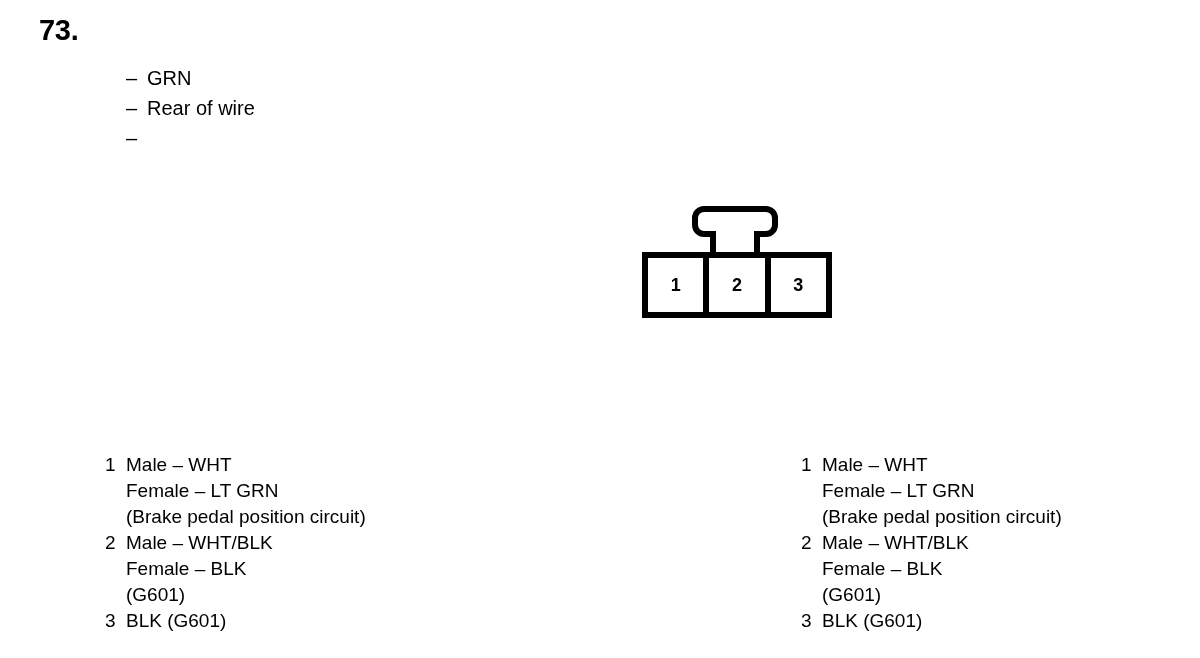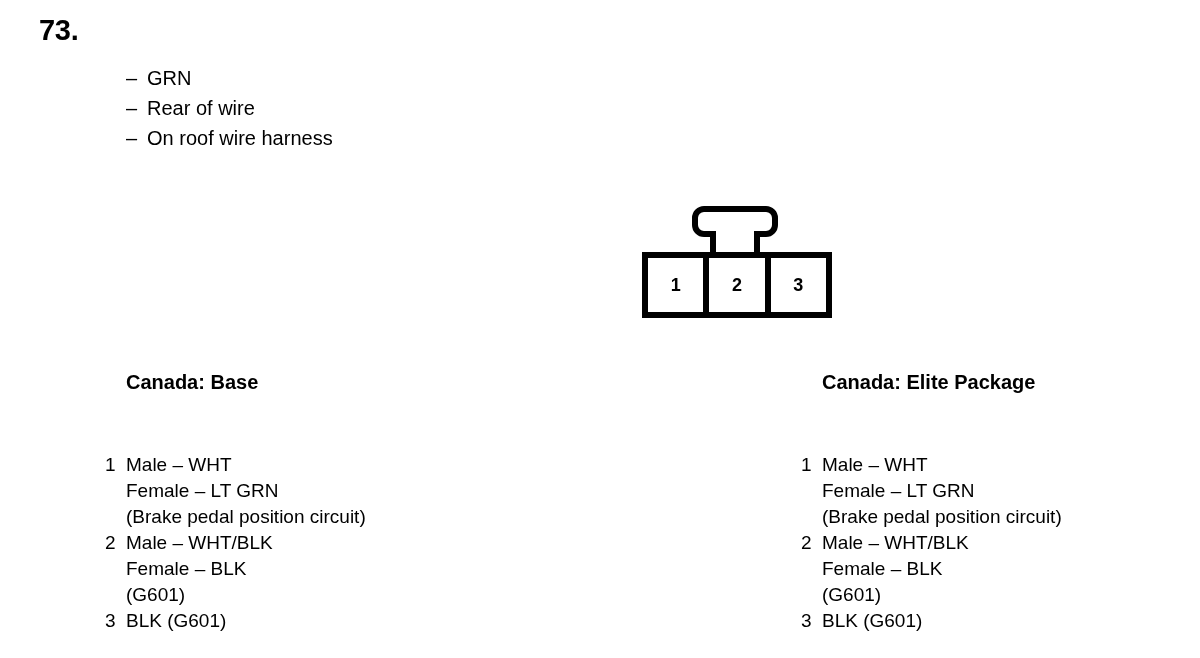--- a/index.html
+++ b/index.html
@@ -172,42 +172,40 @@
     <div class="note-row">
       <span class="note-dash">–</span>
       <span>GRN</span>
     </div>
     <div class="note-row">
       <span class="note-dash">–</span>
       <span>Rear of wire</span>
     </div>
     <div class="note-row">
       <span class="note-dash">–</span>
-      <span>On roof wire harness</span>
     </div>
   </div>
 
   <div class="connector">
     <div class="latch"></div>
     <div class="latch-neck"></div>
     <div class="conn-body">
       <div class="cavity">
         <span>1</span>
       </div>
       <div class="cavity">
         <span>2</span>
       </div>
       <div class="cavity">
         <span>3</span>
       </div>
     </div>
   </div>
 
   <div class="column left">
-    <div class="col-heading">Canada: Base</div>
     <div class="pin-list">
 
       <div class="pin-entry">
         <div class="pin-line">
           <span class="pin-num">1</span>
           <span class="pin-text">Male – WHT</span>
         </div>
         <div class="pin-line indent">
           <span class="pin-num">0</span>
           <span class="pin-text">Female – LT GRN</span>
@@ -237,21 +235,20 @@
         <div class="pin-line">
           <span class="pin-num">3</span>
           <span class="pin-text">BLK (G601)</span>
         </div>
       </div>
 
     </div>
   </div>
 
   <div class="column right">
-    <div class="col-heading">Canada: Elite Package</div>
     <div class="pin-list">
 
       <div class="pin-entry">
         <div class="pin-line">
           <span class="pin-num">1</span>
           <span class="pin-text">Male – WHT</span>
         </div>
         <div class="pin-line indent">
           <span class="pin-num">0</span>
           <span class="pin-text">Female – LT GRN</span>

